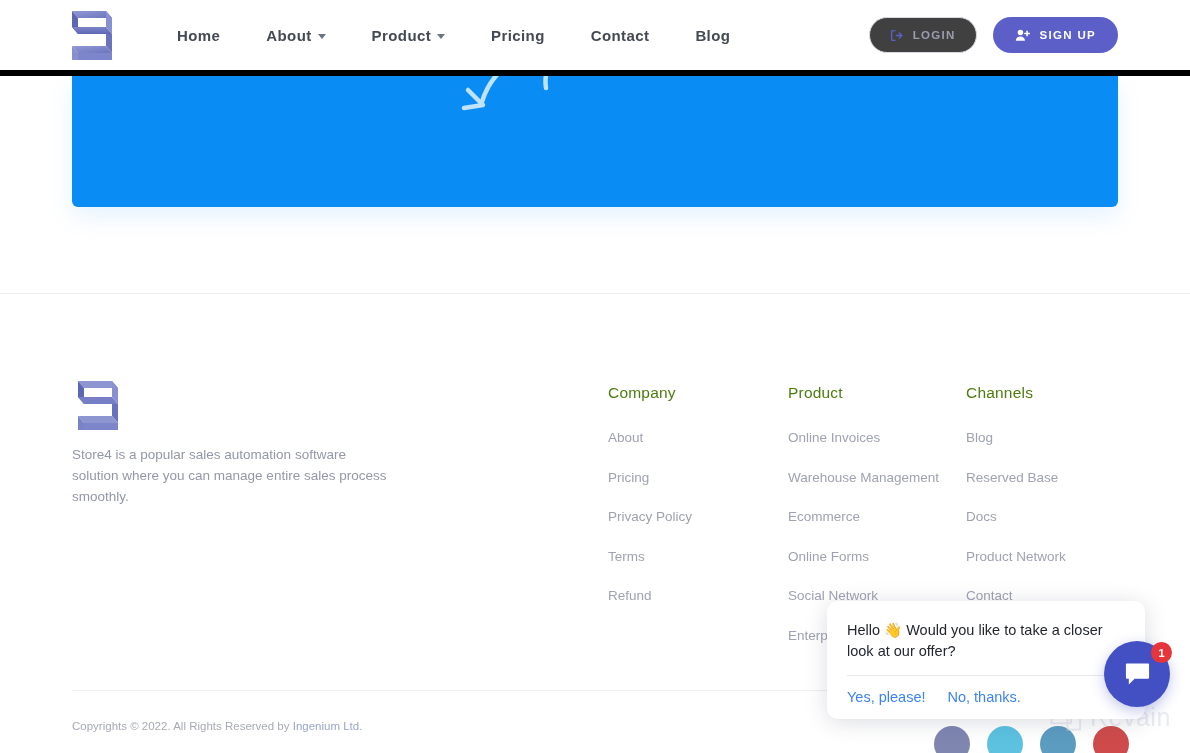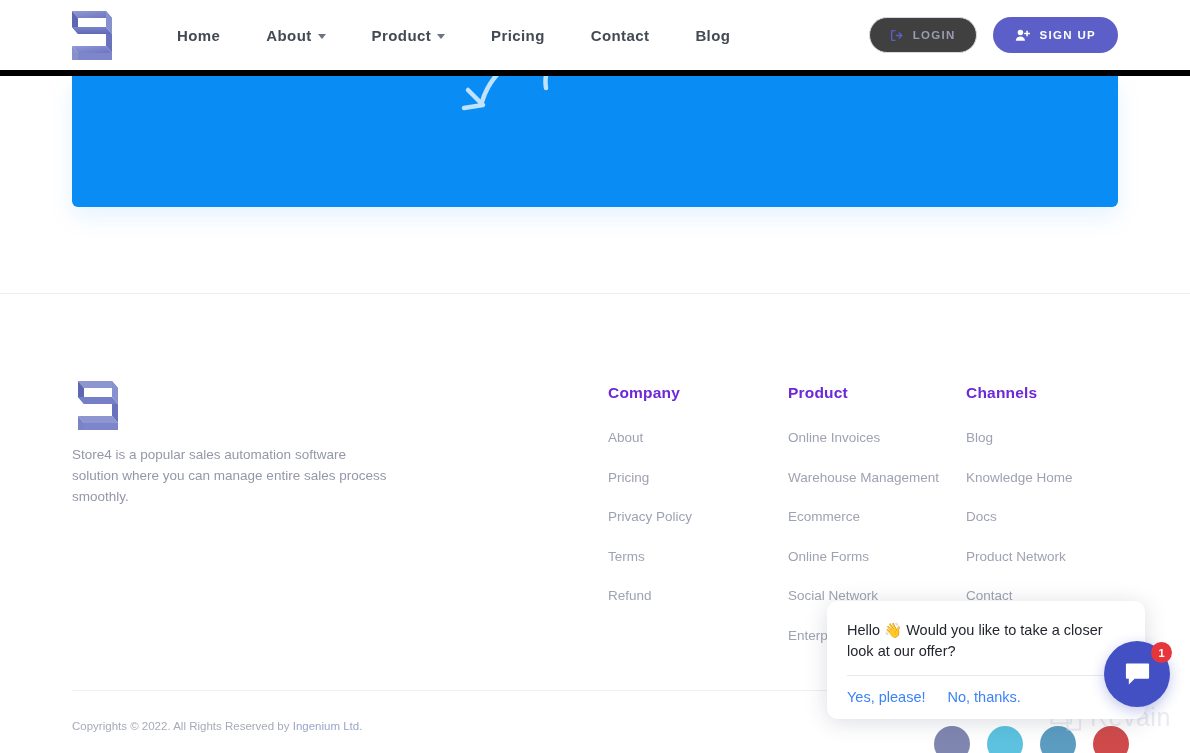--- a/index.html
+++ b/index.html
@@ -185,22 +185,22 @@
     color: #9497a8;
   }
 
   .fcol { position: absolute; top: 90px; }
   .fcol-company  { left: 608px; width: 150px; }
   .fcol-product  { left: 788px; width: 160px; }
   .fcol-channels { left: 966px; width: 170px; }
 
   .fcol-title {
     font-size: 15.5px;
-    font-weight: bold;
-    color: #6d28d9;
+    font-weight: normal;
+    color: #4d7c0f;
     letter-spacing: 0.2px;
     margin-bottom: 26px;
   }
 
   .fcol-link {
     font-size: 13.5px;
     line-height: 1.45;
     color: #9fa2b2;
     margin-bottom: 20px;
     cursor: pointer;
@@ -433,21 +433,21 @@
     <div class="fcol-link">Warehouse Management</div>
     <div class="fcol-link">Ecommerce</div>
     <div class="fcol-link">Online Forms</div>
     <div class="fcol-link">Social Network</div>
     <div class="fcol-link">Enterprise</div>
   </div>
 
   <div class="fcol fcol-channels">
     <div class="fcol-title">Channels</div>
     <div class="fcol-link">Blog</div>
-    <div class="fcol-link">Knowledge Home</div>
+    <div class="fcol-link">Reserved Base</div>
     <div class="fcol-link">Docs</div>
     <div class="fcol-link">Product Network</div>
     <div class="fcol-link">Contact</div>
   </div>
 
   <div class="footer-divider"></div>
 
   <div class="copyright">
     <span>Copyrights © 2022. All Rights Reserved by </span><span class="link">Ingenium Ltd.</span>
   </div>

